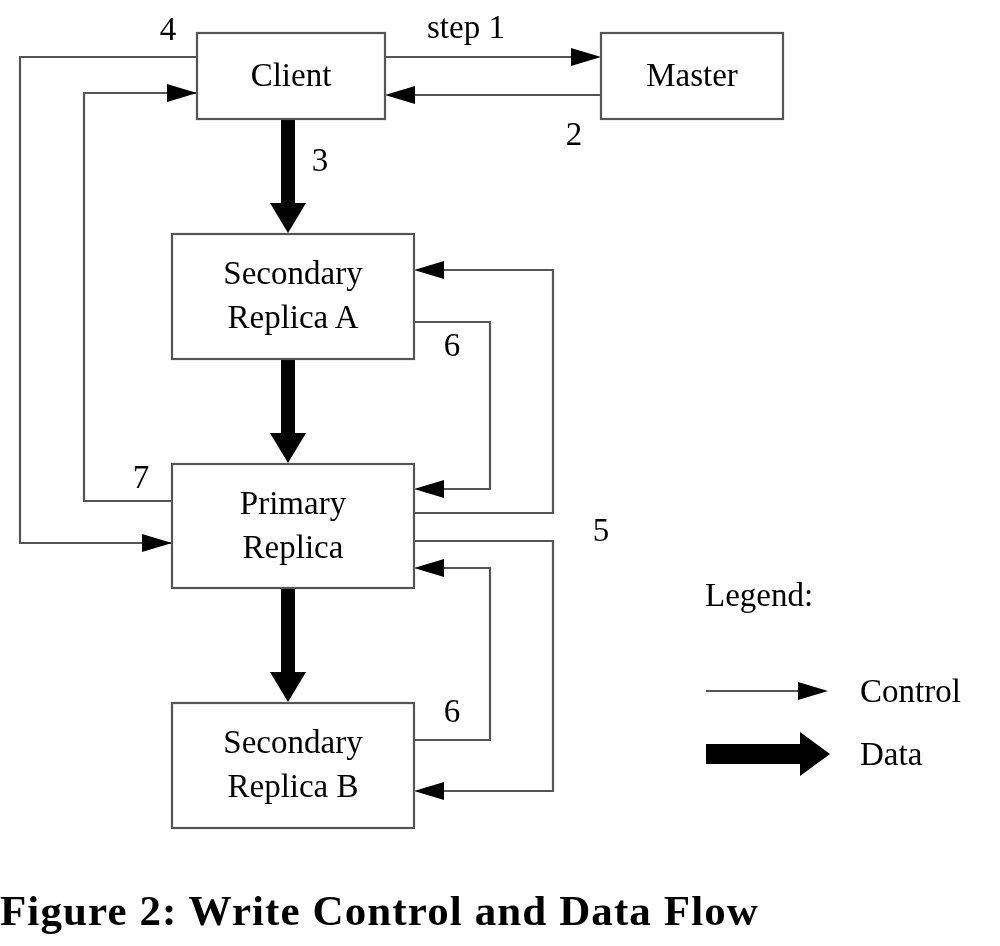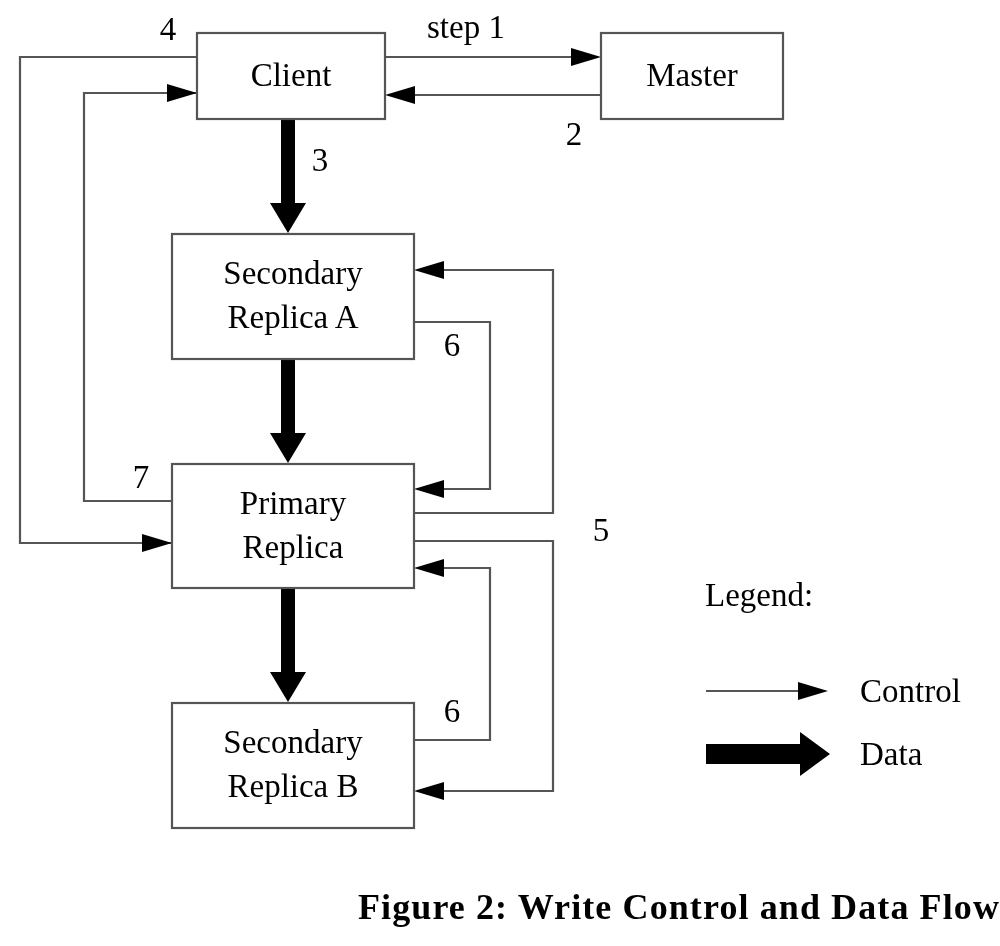--- a/index.html
+++ b/index.html
@@ -69,23 +69,23 @@
     font-size: 33px;
     fill: #000000;
     text-anchor: start;
     dominant-baseline: middle;
   }
   .caption {
     position: absolute;
     left: 0;
     top: 886px;
     width: 1000px;
-    text-align: right;
-    font-family: "Liberation Serif", "DejaVu Serif", serif;
-    font-size: 36px;
+    text-align: left;
+    font-family: "Liberation Serif", "DejaVu Serif", serif;
+    font-size: 43px;
     font-weight: bold;
     letter-spacing: 1.1px;
     color: #000000;
     white-space: nowrap;
   }
 </style>
 </head>
 <body>
 
 <div id="page">

